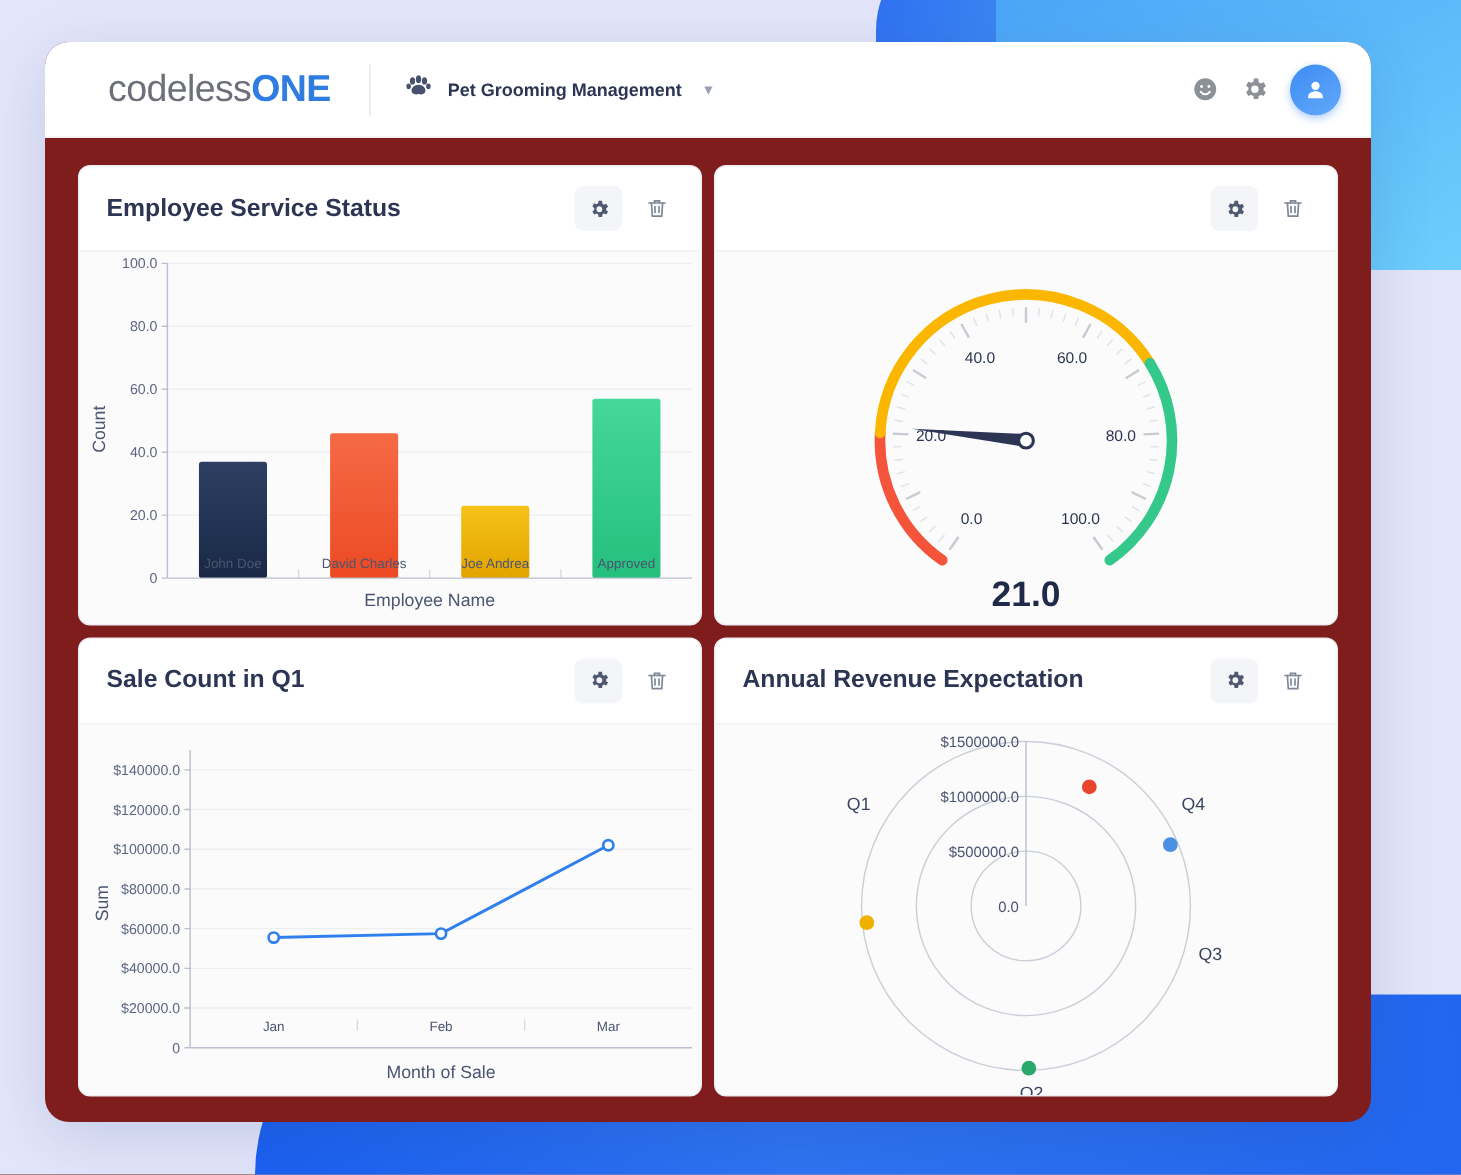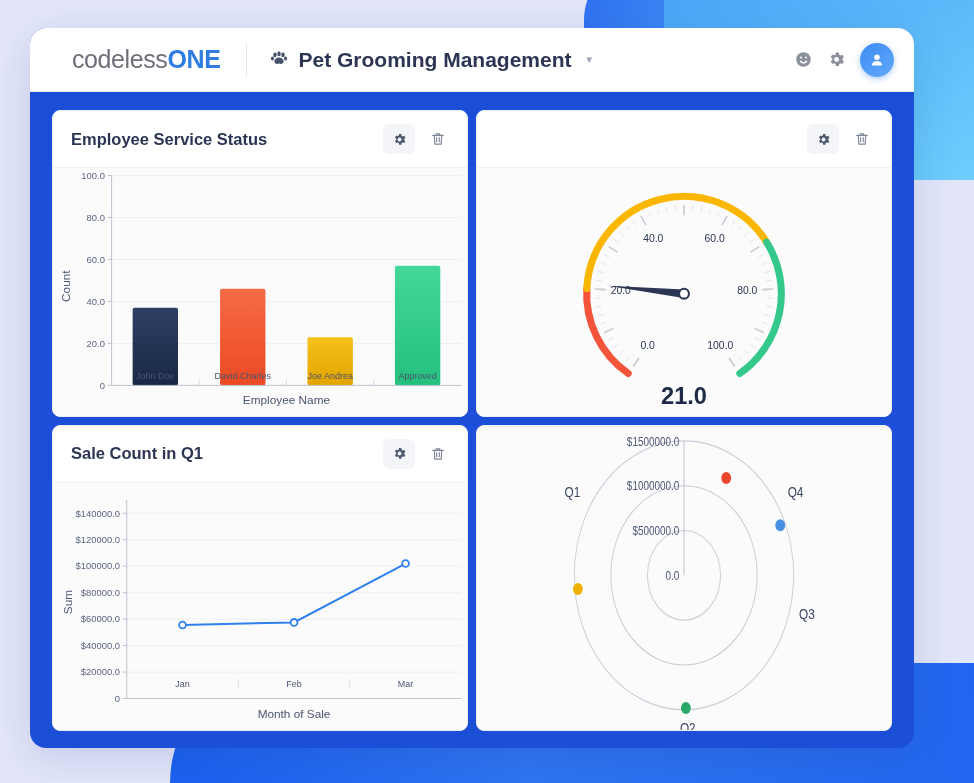--- a/index.html
+++ b/index.html
@@ -35,21 +35,21 @@
     width: 900px; height: 180px;
     background: linear-gradient(80deg, #1a5ff0 0%, #2f74f2 40%, #1f63ef 100%);
     border-radius: 120px 0 0 0;
   }
 
   
   #app-window {
     position: absolute;
     left: 30px; top: 28px;
     width: 884px; height: 720px;
-    background: #1d4ed8;
+    background: #7f1d1d;
     border-radius: 16px;
     box-shadow: 0 10px 40px rgba(40,60,120,.16);
     overflow: hidden;
     display: flex;
     flex-direction: column;
   }
 
   
   #topbar {
     height: 64px;
@@ -58,21 +58,21 @@
     display: flex;
     align-items: center;
     padding: 0 20px 0 42px;
     flex: 0 0 auto;
   }
   .logo { font-size: 25px; letter-spacing: -.4px; white-space: nowrap; }
   .logo .lt { color: #6d7079; font-weight: 400; }
   .logo .rt { color: #2f7de1; font-weight: 700; }
   .vdiv { width: 1px; height: 34px; background: #e6e8ee; margin: 0 22px 0 26px; }
   .app-title-wrap { display: flex; align-items: center; gap: 9px; }
-  .app-title { font-size: 21px; font-weight: 700; color: #2c3654; white-space: nowrap; }
+  .app-title { font-size: 12px; font-weight: 700; color: #2c3654; white-space: nowrap; }
   .chev { color: #9aa1b4; font-size: 11px; margin-left: 6px; }
   .spacer { flex: 1 1 auto; }
   .topicons { display: flex; align-items: center; gap: 14px; }
   .circ-icon { color: #8b9099; display: flex; align-items: center; }
   .avatar {
     width: 34px; height: 34px; border-radius: 50%;
     background: linear-gradient(145deg,#3d8cf5,#62a9f9);
     display: flex; align-items: center; justify-content: center;
     box-shadow: 0 2px 6px rgba(60,130,245,.4);
   }
@@ -433,20 +433,39 @@
             </g>
           <line id="ln-xaxis" class="axline" x1="78" y1="228" x2="432" y2="228"></line>
           <line id="ln-yaxis" class="axline" x1="78" y1="18" x2="78" y2="228"></line>
           <text class="ax-title" id="ln-xlabel" x="255" y="249" text-anchor="middle">Month of Sale</text>
           <text class="ax-title" id="ln-ylabel" x="20" y="126" text-anchor="middle" transform="rotate(-90 20 126)">Sum</text>
         </svg>
       </div>
     </div>
 
     <div class="card">
+      <div class="card-head">
+        <span class="card-title">Annual Revenue Expectation</span>
+        <span class="card-actions">
+          <span class="btn-gear">
+            <svg width="15" height="15" viewBox="0 0 24 24" fill="#4e5870">
+              <path d="M19.4 13a7.6 7.6 0 000-2l2-1.6-1.9-3.3-2.4 1a7.5 7.5 0 00-1.8-1L15 3h-3.8l-.3 2.6c-.7.2-1.3.6-1.9 1l-2.4-1L4.7 9l2 1.6a7.6 7.6 0 000 2L4.7 14.3l1.9 3.3 2.4-1c.6.4 1.2.8 1.9 1l.3 2.6H15l.3-2.6c.7-.2 1.3-.6 1.8-1l2.4 1 1.9-3.3-2-1.3z"></path>
+              <circle cx="12.1" cy="12" r="3.1" fill="#f4f5f8"></circle>
+            </svg>
+          </span>
+          <span class="btn-trash">
+            <svg width="16" height="16" viewBox="0 0 24 24" fill="none" stroke="#7e8798" stroke-width="1.7" stroke-linecap="round">
+              <path d="M4 6.5h16"></path>
+                <path d="M9.5 6.5V4.3h5v2.2"></path>
+              <path d="M6.4 6.5l.9 13.2h9.4l.9-13.2"></path>
+                <path d="M10 10v6M14 10v6"></path>
+            </svg>
+          </span>
+        </span>
+      </div>
       <div class="card-body">
         <svg viewBox="0 0 438 262" preserveAspectRatio="none">
           <g id="pl-rings">
               <circle cx="219" cy="128" r="116" fill="#fbfbfc" stroke="#c9ced8" stroke-width="1"></circle>
               <circle cx="219" cy="128" r="77.33333333333333" fill="#fbfbfc" stroke="#c9ced8" stroke-width="1"></circle>
               <circle cx="219" cy="128" r="38.666666666666664" fill="#fbfbfc" stroke="#c9ced8" stroke-width="1"></circle>
             </g>
           <line id="pl-axis" x1="219" y1="128" x2="219" y2="12" stroke="#b9bfcc" stroke-width="1"></line>
           <g id="pl-rlabels">
               <text x="214" y="132" text-anchor="end" class="polar-r">0.0</text>

